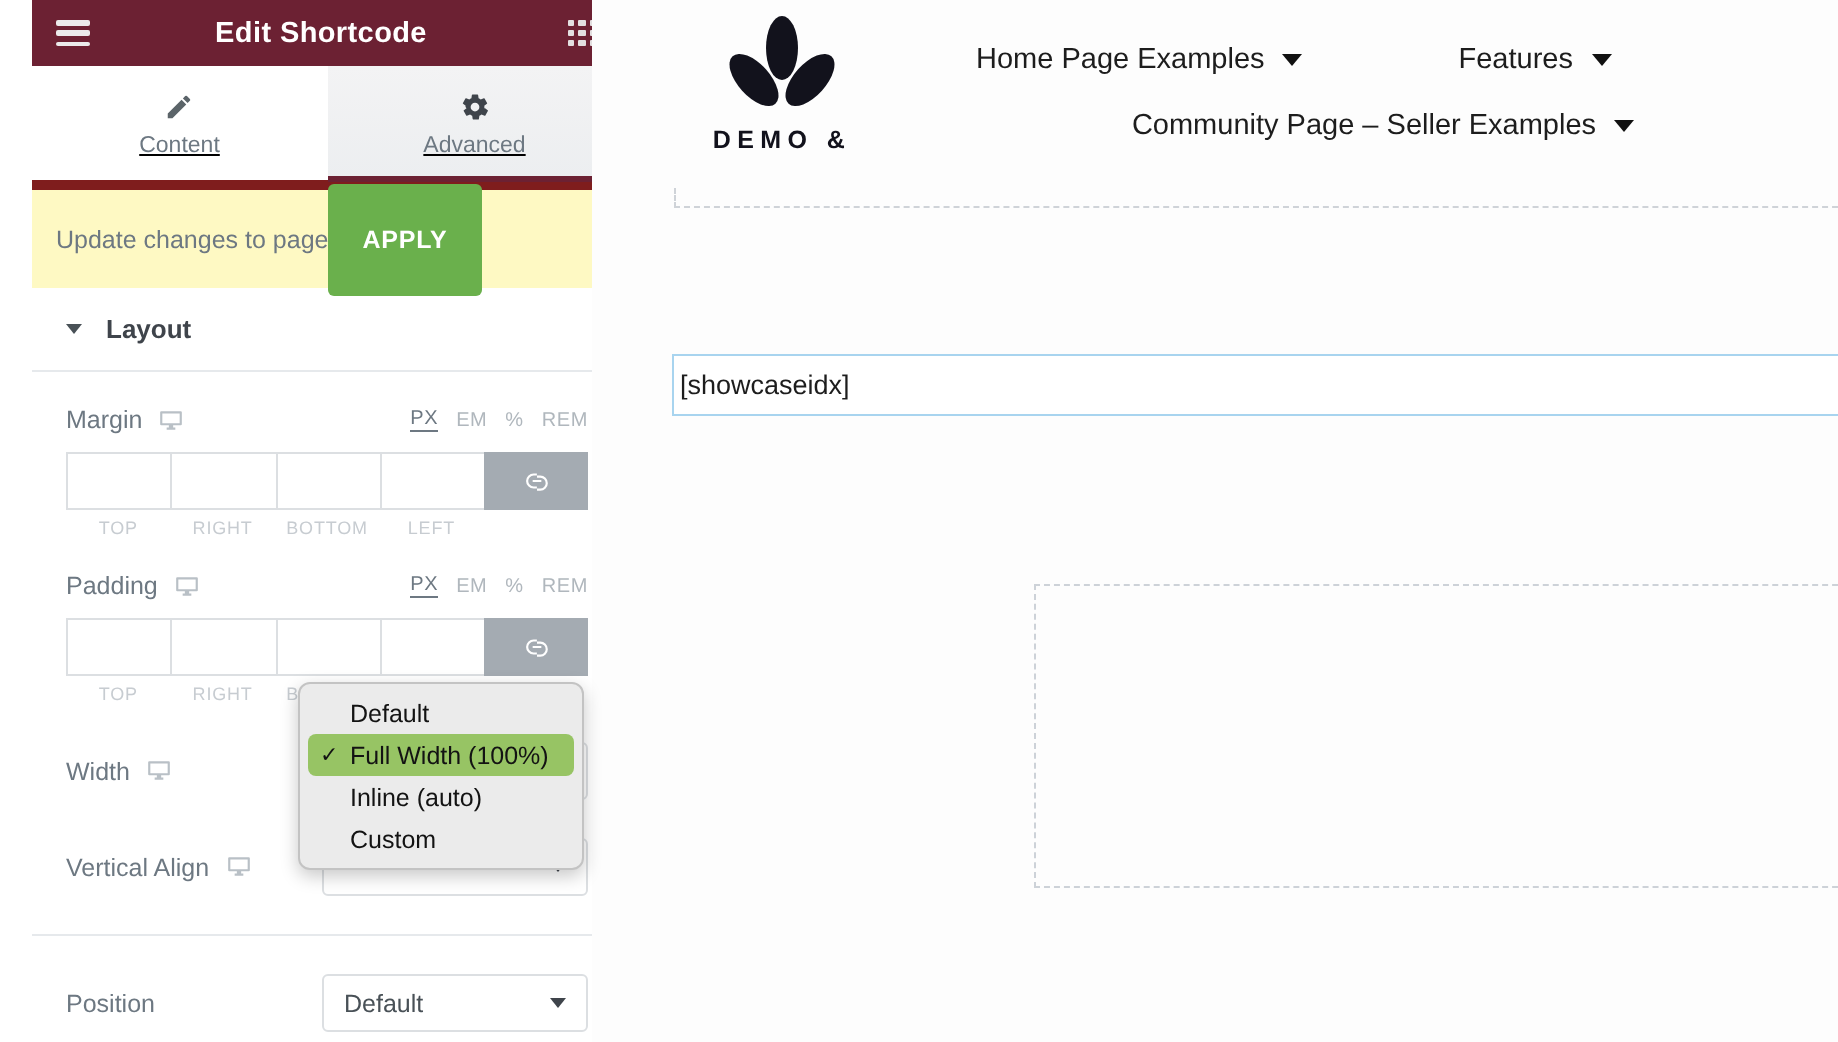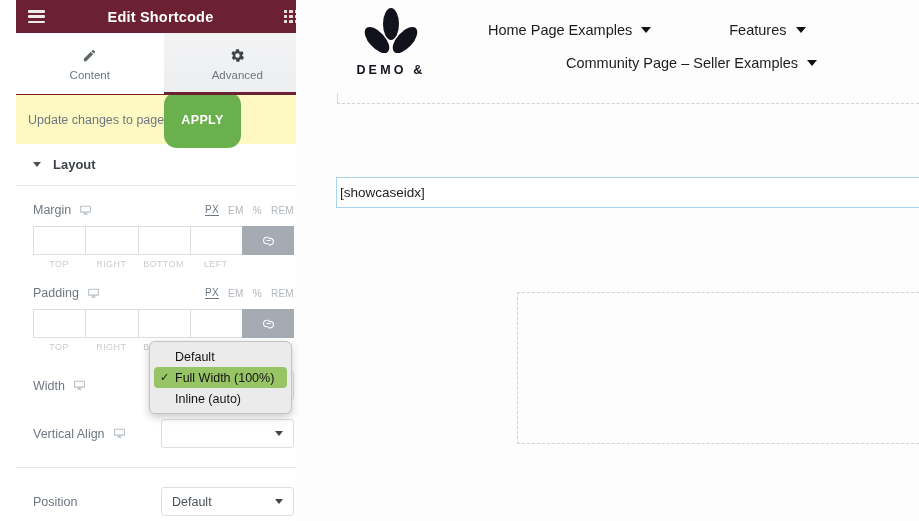--- a/index.html
+++ b/index.html
@@ -30,21 +30,21 @@
   .hamburger { width: 17px; height: 13px; display: flex; flex-direction: column; justify-content: space-between; }
   .hamburger i { display: block; height: 2.5px; background: #eceaeb; border-radius: 1px; }
   .panel-title {
     flex: 1; text-align: center; color: #fff;
     font-size: 14.5px; font-weight: bold; letter-spacing: .2px;
     margin-left: -6px;
   }
   .grid-icon { width: 14px; height: 14px; display: grid; grid-template-columns: repeat(3,1fr); grid-template-rows: repeat(3,1fr); gap: 2px; }
   .grid-icon i { display: block; background: #e3dfe0; border-radius: .5px; }
 
-  .tabs { display: flex; height: 62px; border-bottom: 1px solid #7f1d1d; background: #737373; }
+  .tabs { display: flex; height: 62px; border-bottom: 5px solid #7f1d1d; background: #737373; text-decoration: underline; }
   .tab {
     flex: 1; display: flex; flex-direction: column;
     align-items: center; justify-content: center;
     gap: 5px; cursor: pointer; position: relative;
     background: #ffffff;
   }
   .tab.active { background: linear-gradient(#f3f3f4, #eceef0); }
   .tab.active:after {
     content: ""; position: absolute; left: 0; right: 0; bottom: -1px;
     height: 3px; background: #6c2133;
@@ -52,21 +52,21 @@
   .tab-label { font-size: 11.5px; color: #6d7882; }
   .tab-ico { height: 17px; display: flex; align-items: center; color: #5b6469; }
 
   .update-bar {
     height: 49px; background: #fef9c3;
     display: flex; align-items: center; justify-content: flex-start;
     padding: 0 17px 0 12px;
   }
   .update-text { font-size: 12.5px; color: #6d7882; }
   .apply-btn {
-    background: #6ab04c; color: #fff; border: none; border-radius: 13px;
+    background: #6ab04c; color: #fff; border: none; border-radius: 3px;
     font-size: 12.5px; font-weight: bold; letter-spacing: .4px;
     padding: 21px 17px; cursor: pointer; font-family: inherit;
   }
 
   .section-head {
     height: 42px; display: flex; align-items: center; gap: 12px;
     padding: 0 17px; border-bottom: 1px solid #e6e9ec;
     background: #fff; cursor: pointer;
   }
   .caret-down { width: 0; height: 0; border-left: 4.5px solid transparent; border-right: 4.5px solid transparent; border-top: 5px solid #495157; }
@@ -350,20 +350,24 @@
         <span class="chk"></span>
         <span>Default</span>
       </div>
       <div class="popup-item selected">
         <span class="chk">✓</span>
         <span>Full Width (100%)</span>
       </div>
       <div class="popup-item">
         <span class="chk"></span>
         <span>Inline (auto)</span>
+      </div>
+      <div class="popup-item">
+        <span class="chk"></span>
+        <span>Custom</span>
       </div>
     </div>
 
   </div>
 
   <div class="preview">
 
     <div class="site-header">
       <div class="logo-wrap">
         <span class="leaves">

